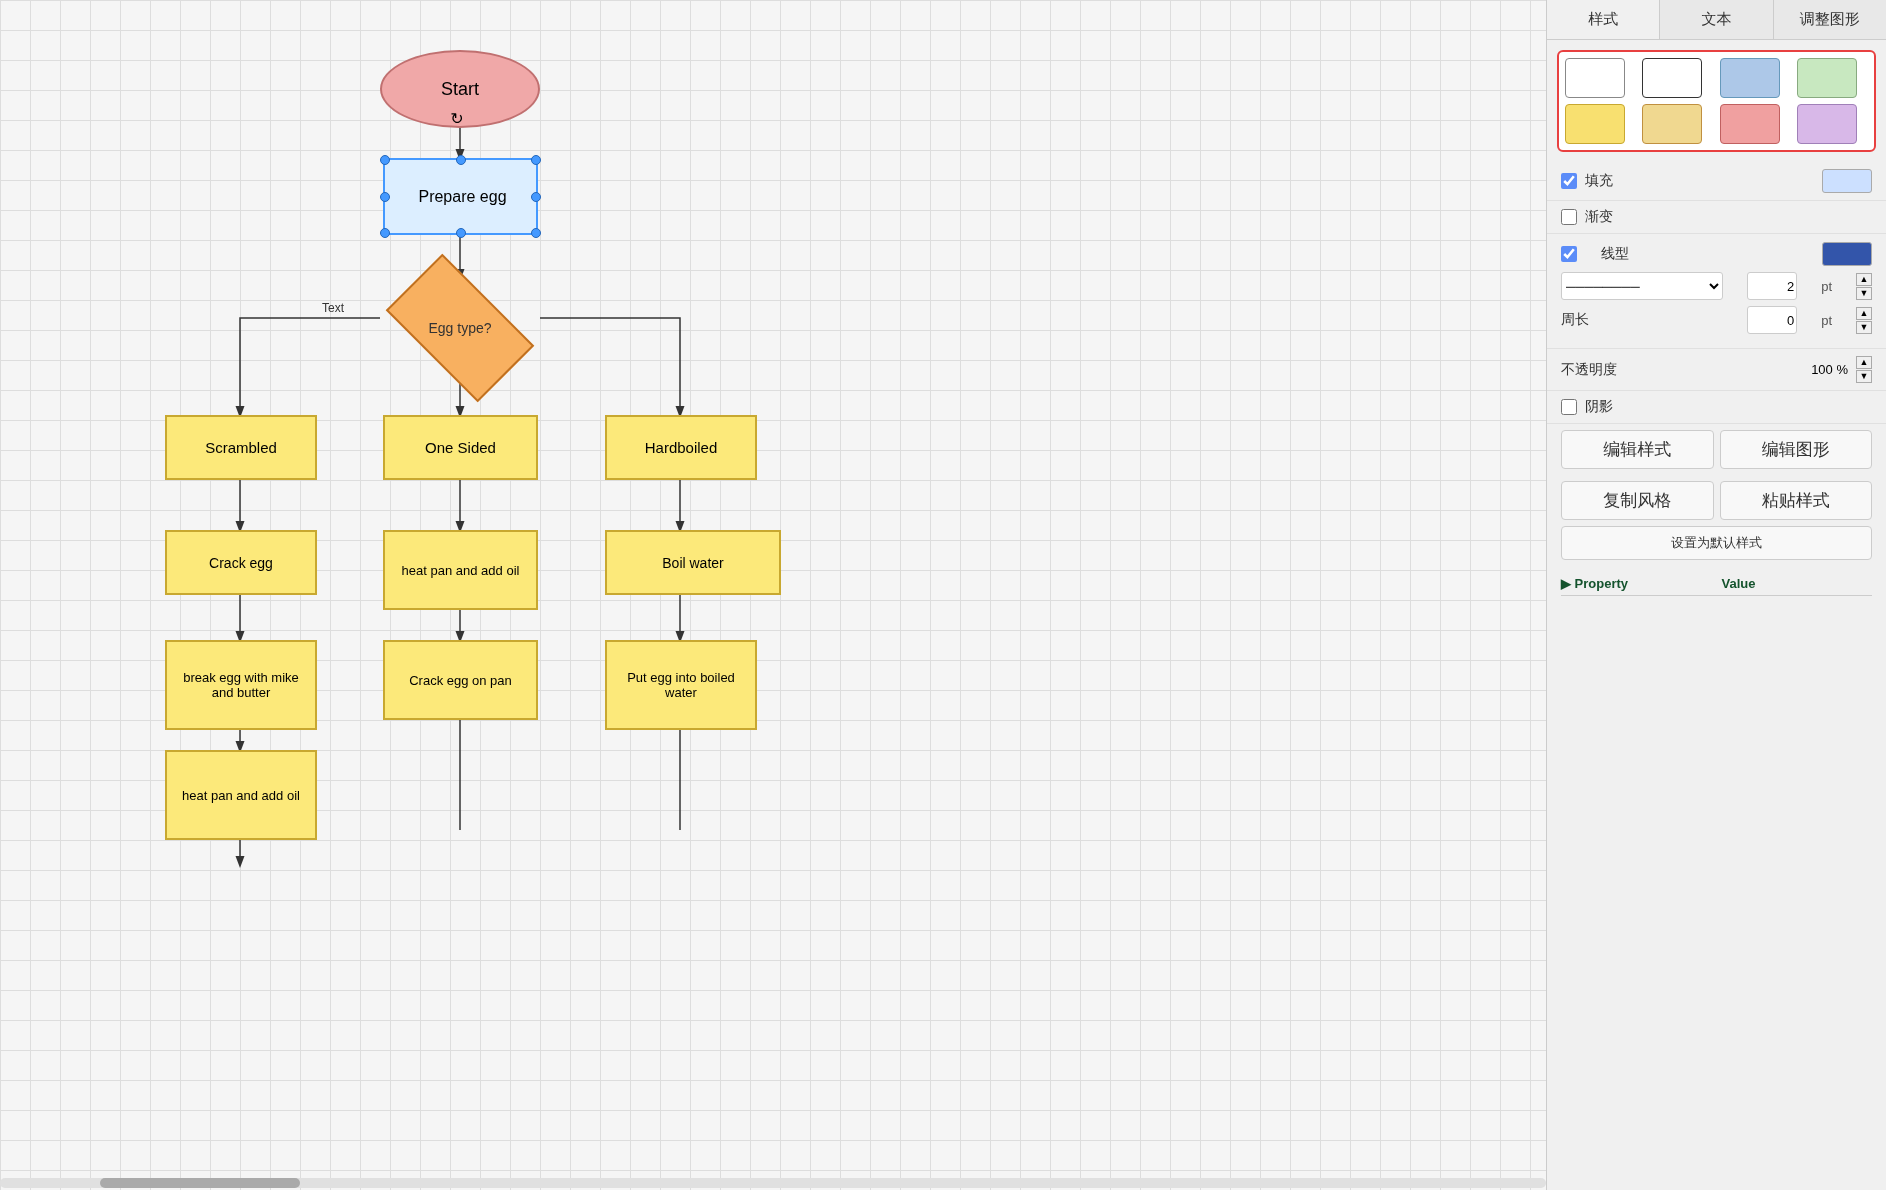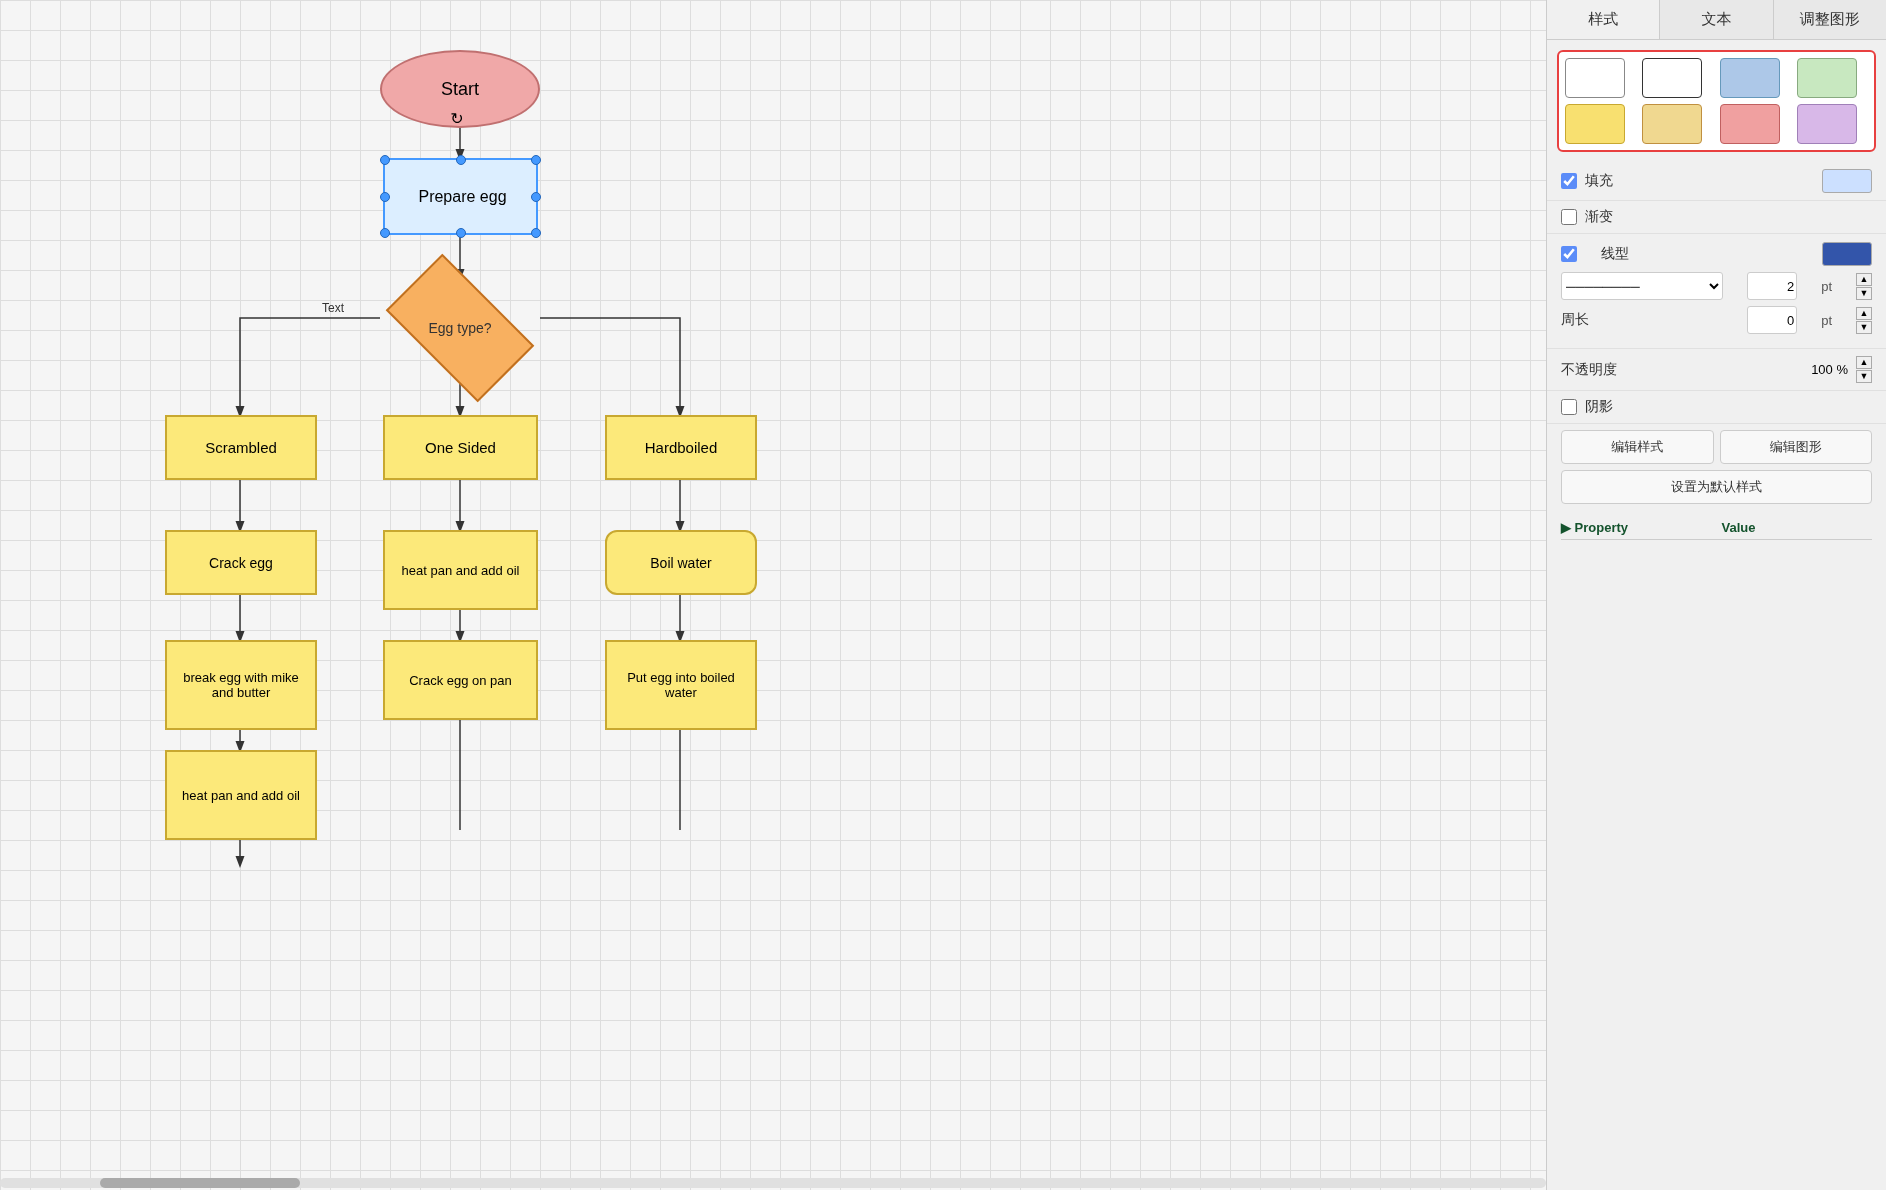--- a/index.html
+++ b/index.html
@@ -173,21 +173,21 @@
       display: flex;
       gap: 6px;
       padding: 6px 14px;
     }
     .action-btn {
       flex: 1;
       padding: 7px 4px;
       border: 1px solid #ccc;
       border-radius: 4px;
       background: #f8f8f8;
-      font-size: 13px;
+      font-size: 17px;
       cursor: pointer;
       text-align: center;
       color: #333;
     }
     .action-btn-full {
       width: 100%;
       padding: 7px;
       border: 1px solid #ccc;
       border-radius: 4px;
       background: #f8f8f8;
@@ -401,21 +401,21 @@
   </div>
 
   <div class="fc-rect yellow" style="left:605px; top:415px; width:152px; height:65px; font-size:15px; font-weight:500;">
     <span>Hardboiled</span>
   </div>
 
   <div class="fc-rect yellow" style="left:383px; top:530px; width:155px; height:80px; font-size:13px; text-align:center;">
     <span>heat pan and add oil</span>
   </div>
 
-  <div class="fc-rect yellow" style="left:605px; top:530px; width:152px; height:65px; font-size:14px;border-radius:12px;">
+  <div class="fc-rect yellow" style="left:605px; top:530px; width:176px; height:65px; font-size:14px;">
     <span>Boil water</span>
   </div>
 
   <div class="fc-rect yellow" style="left:165px; top:640px; width:152px; height:90px; font-size:13px; text-align:center;">
     <span>break egg with mike and butter</span>
   </div>
 
   <div class="fc-rect yellow" style="left:605px; top:640px; width:152px; height:90px; font-size:13px; text-align:center;">
     <span>Put egg into boiled water</span>
   </div>
@@ -511,20 +511,24 @@
 
   <div class="prop-row">
     <input type="checkbox" class="prop-checkbox" style="">
     <span class="prop-label">阴影</span>
   </div>
 
   <div class="btn-row">
     <button class="action-btn">编辑样式</button>
     <button class="action-btn">编辑图形</button>
   </div>
+  <div class="btn-row">
+    <button class="action-btn">复制风格</button>
+    <button class="action-btn">粘贴样式</button>
+  </div>
   <div style="padding: 0 14px 8px;">
     <button class="action-btn-full">设置为默认样式</button>
   </div>
 
   <div class="property-table">
     <div class="property-table-header">
       <span class="prop-col-name">▶ Property</span>
       <span class="prop-col-val">Value</span>
     </div>
   </div>

